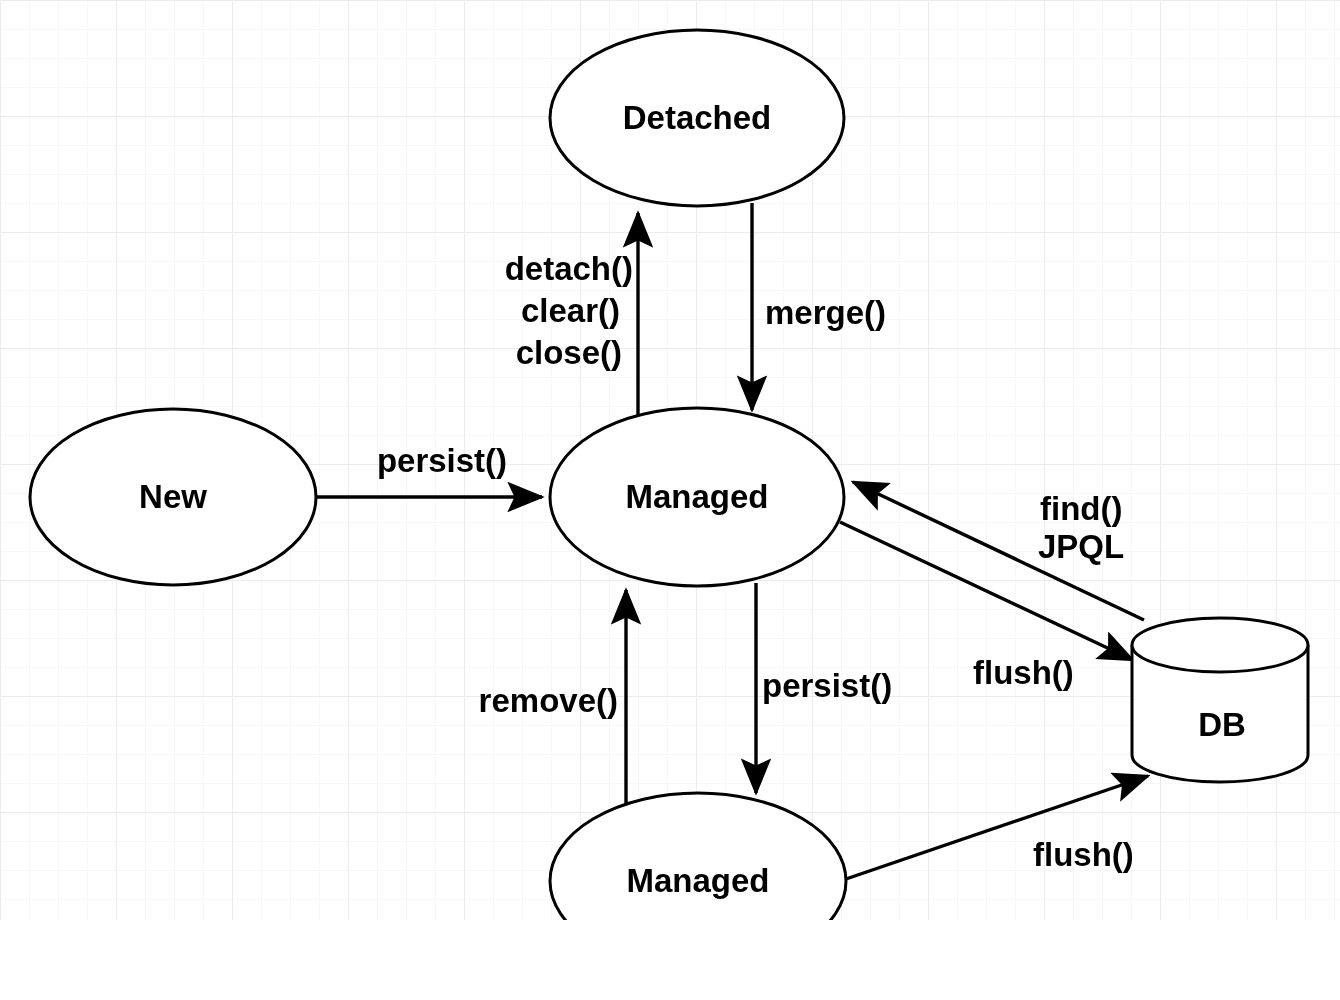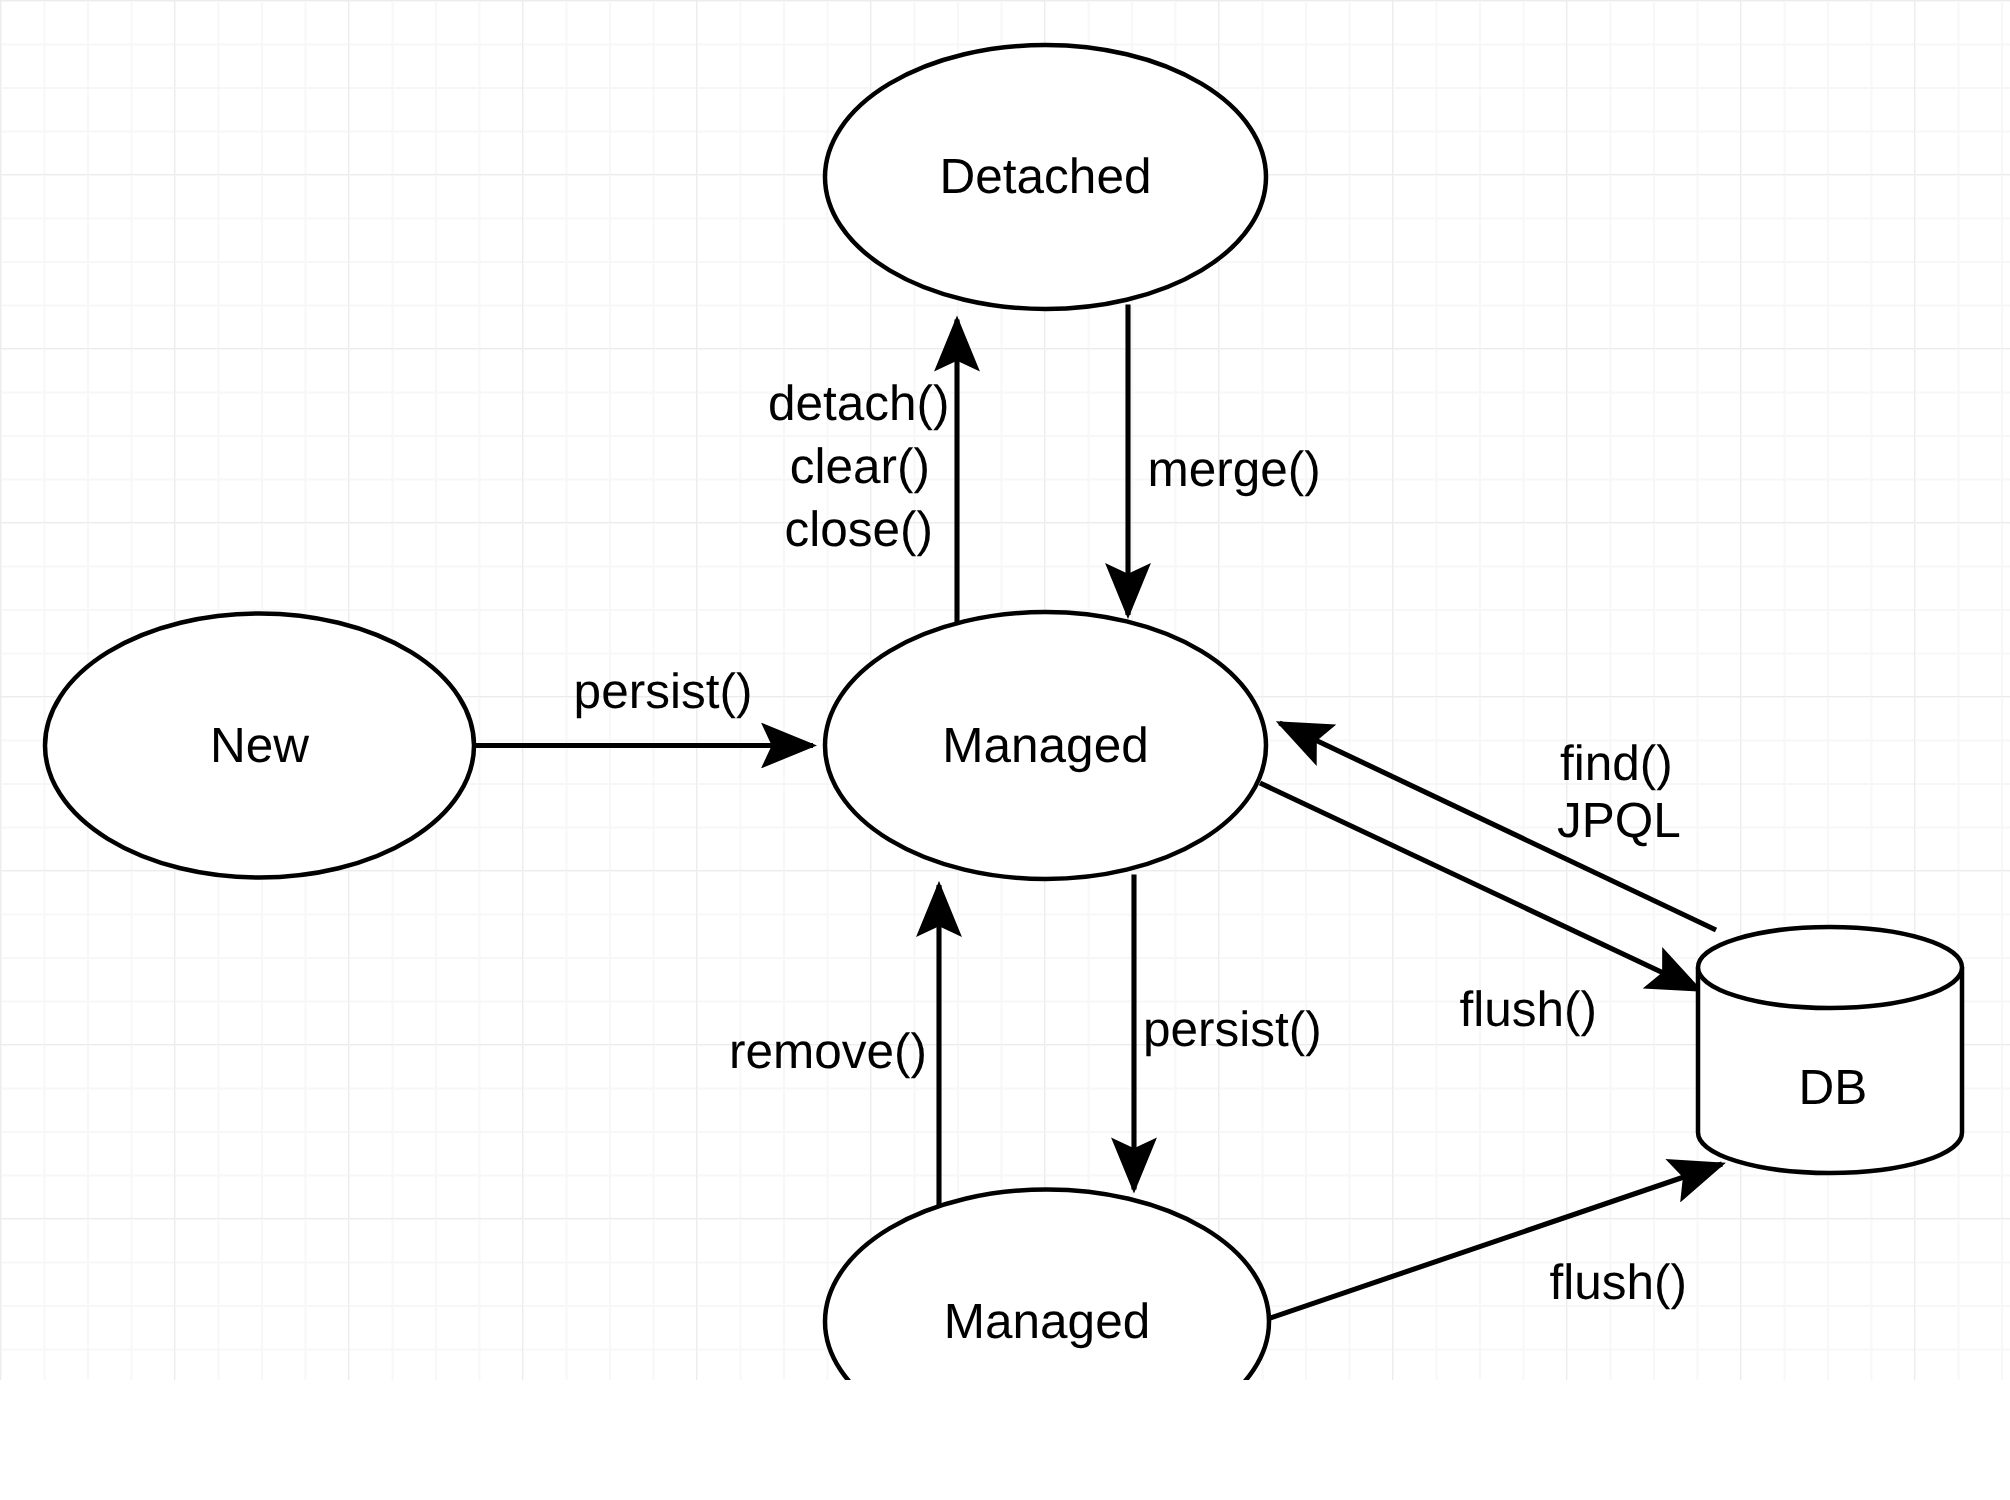--- a/index.html
+++ b/index.html
@@ -19,20 +19,21 @@
       linear-gradient(to right, #f7f7f7 1px, transparent 1px),
       linear-gradient(to bottom, #f7f7f7 1px, transparent 1px);
     background-size:
       116px 116px,
       116px 116px,
       29px 29px,
       29px 29px;
     background-position: 0 0, 0 0, 0 0, 0 0;
     overflow: hidden;
     font-family: "Liberation Sans", sans-serif;
+    font-weight: bold;
   }
   #diagram-svg {
     position: absolute;
     left: 0;
     top: 0;
     width: 1340px;
     height: 1000px;
   }
   .node-shape {
     fill: #ffffff;

